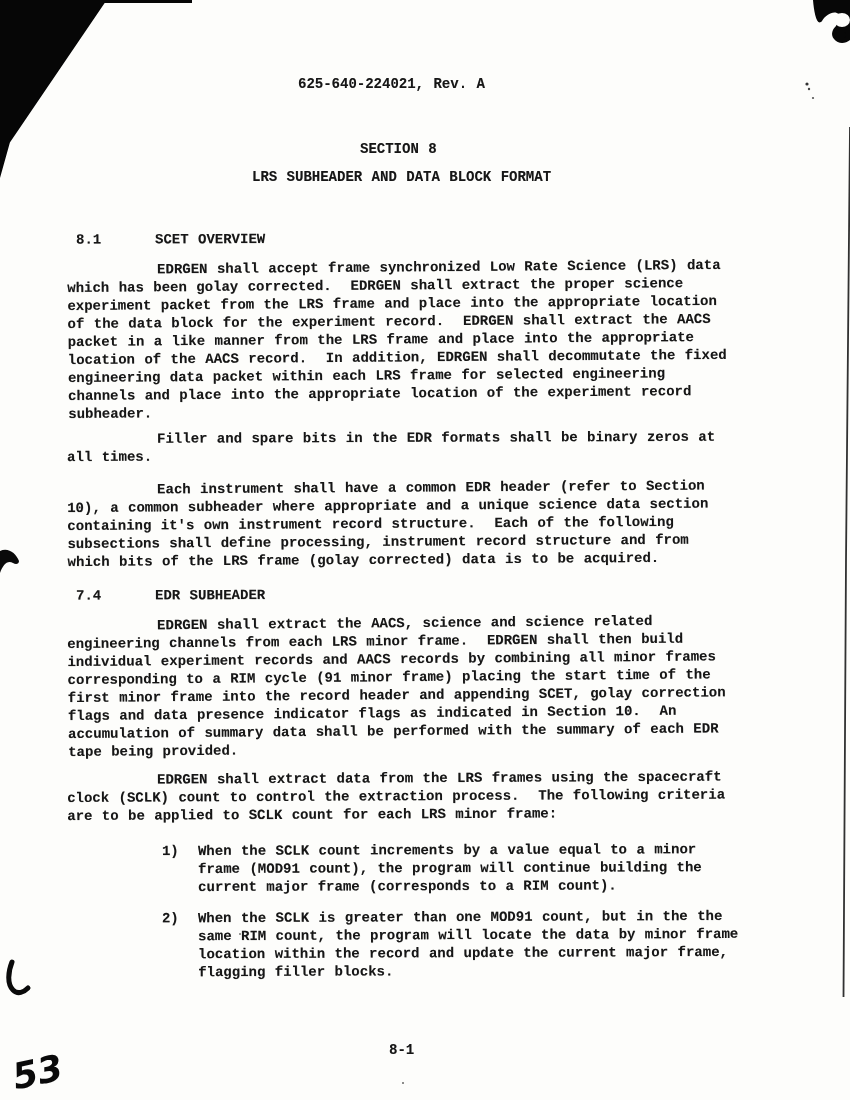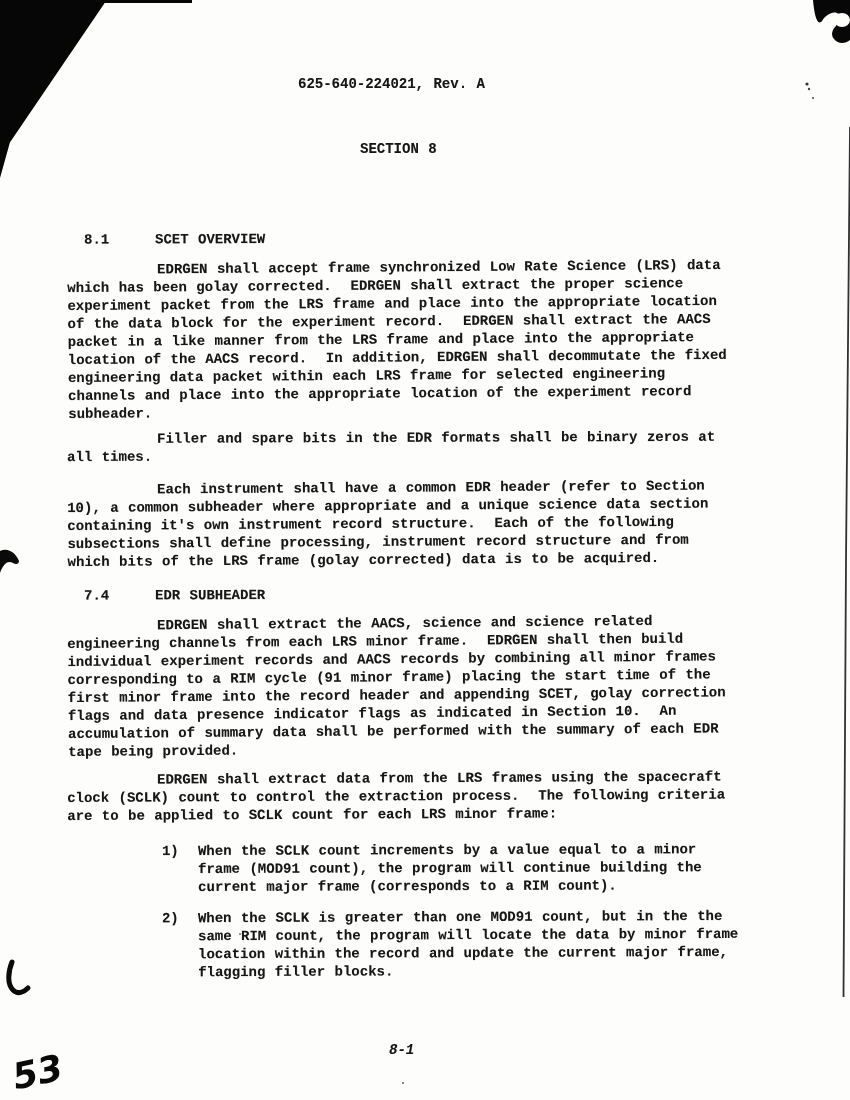--- a/index.html
+++ b/index.html
@@ -18,21 +18,21 @@
     white-space: pre;
     font-size: 14px;
     line-height: 18px;
     word-spacing: 1px;
     letter-spacing: 0px;
     text-shadow: 0.2px 0.2px 0 rgba(20,20,20,0.35);
     transform-origin: left top;
   }
   .para { text-indent: 90px; }
   .sec-head { position: absolute; height: 18px; }
-  .sec-head .sec-num { position: absolute; left: 12px; top: 0; }
+  .sec-head .sec-num { position: absolute; left: 4px; top: 0; }
   .sec-head .sec-title { position: absolute; left: 83px; top: 0; }
   .list-item { position: absolute; }
   .list-item .li-num { position: absolute; left: 0; top: 0; }
   .list-item .li-text { position: absolute; left: 36px; top: 0; }
   
   .art { position: absolute; pointer-events: none; }
   .corner-tl {
     left: 0; top: 0; width: 110px; height: 178px;
     background: #060606;
     clip-path: polygon(0 0, 97% 0, 9% 80%, 0 100%);
@@ -67,20 +67,21 @@
     <text x="12" y="1086" font-family="DejaVu Sans, sans-serif" font-size="36" font-style="italic" font-weight="700" fill="#0a0a0a" transform="rotate(-12 30 1070)">53</text>
 
     <circle cx="403" cy="1083" r="1" fill="#666"></circle>
     <circle cx="240" cy="934" r="1" fill="#777"></circle>
   </svg>
 
   <div class="txt" style="left:298px; top:75px;">625-640-224021, Rev. A</div>
 
   <div class="txt" style="left:360px; top:140px;">SECTION 8</div>
 
+  <div class="txt" style="left:252px; top:168px;">LRS SUBHEADER AND DATA BLOCK FORMAT</div>
 
   <div class="sec-head" style="left:72px; top:230px; width:400px; transform:rotate(-0.15deg);">
     <span class="txt sec-num">8.1</span>
     <span class="txt sec-title">SCET OVERVIEW</span>
   </div>
 
   <div class="txt para" style="left:67px; top:261px; transform:rotate(-0.45deg);">EDRGEN shall accept frame synchronized Low Rate Science (LRS) data
 which has been golay corrected.  EDRGEN shall extract the proper science
 experiment packet from the LRS frame and place into the appropriate location
 of the data block for the experiment record.  EDRGEN shall extract the AACS
@@ -125,15 +126,15 @@
   </div>
 
   <div class="list-item" style="left:162px; top:908px; width:620px; height:72px; transform:rotate(-0.25deg);">
     <span class="txt li-num">2)</span>
     <div class="txt li-text">When the SCLK is greater than one MOD91 count, but in the the
 same RIM count, the program will locate the data by minor frame
 location within the record and update the current major frame,
 flagging filler blocks.</div>
   </div>
 
-  <div class="txt" style="left:389px; top:1041px;font-style:italic;">8-1</div>
+  <div class="txt" style="left:389px; top:1041px;">8-1</div>
 
 </div>
 
 </body></html>

